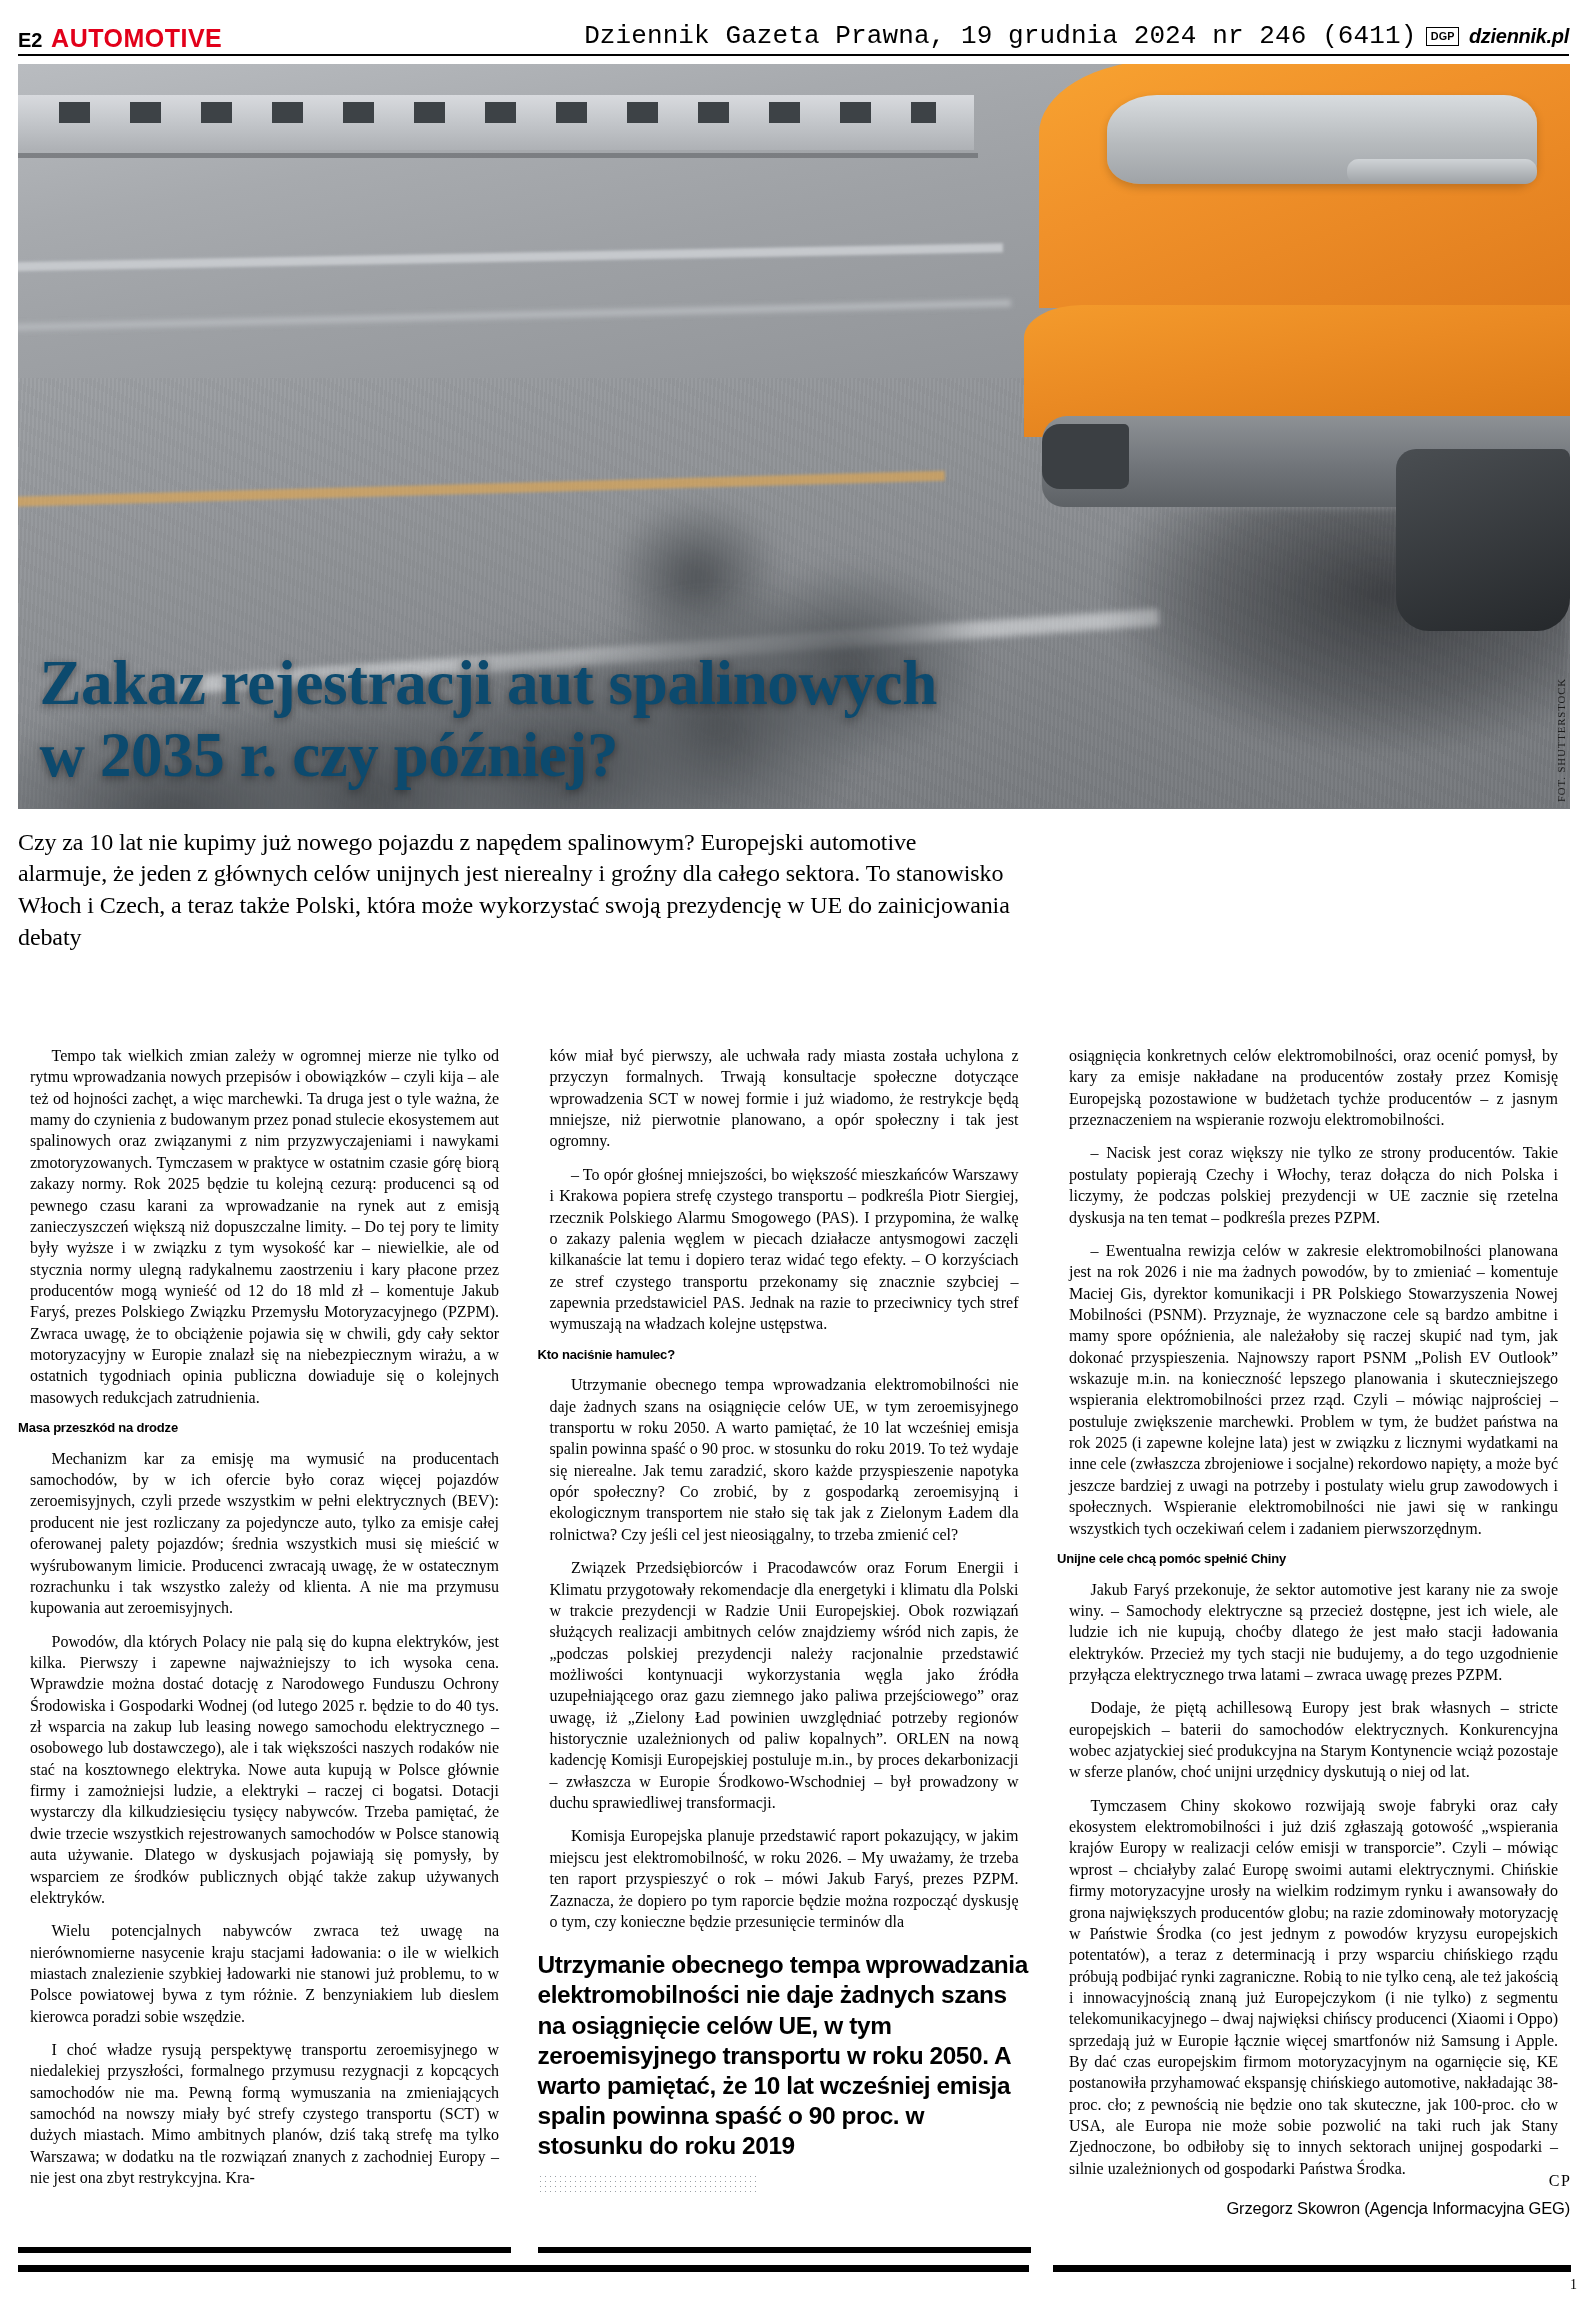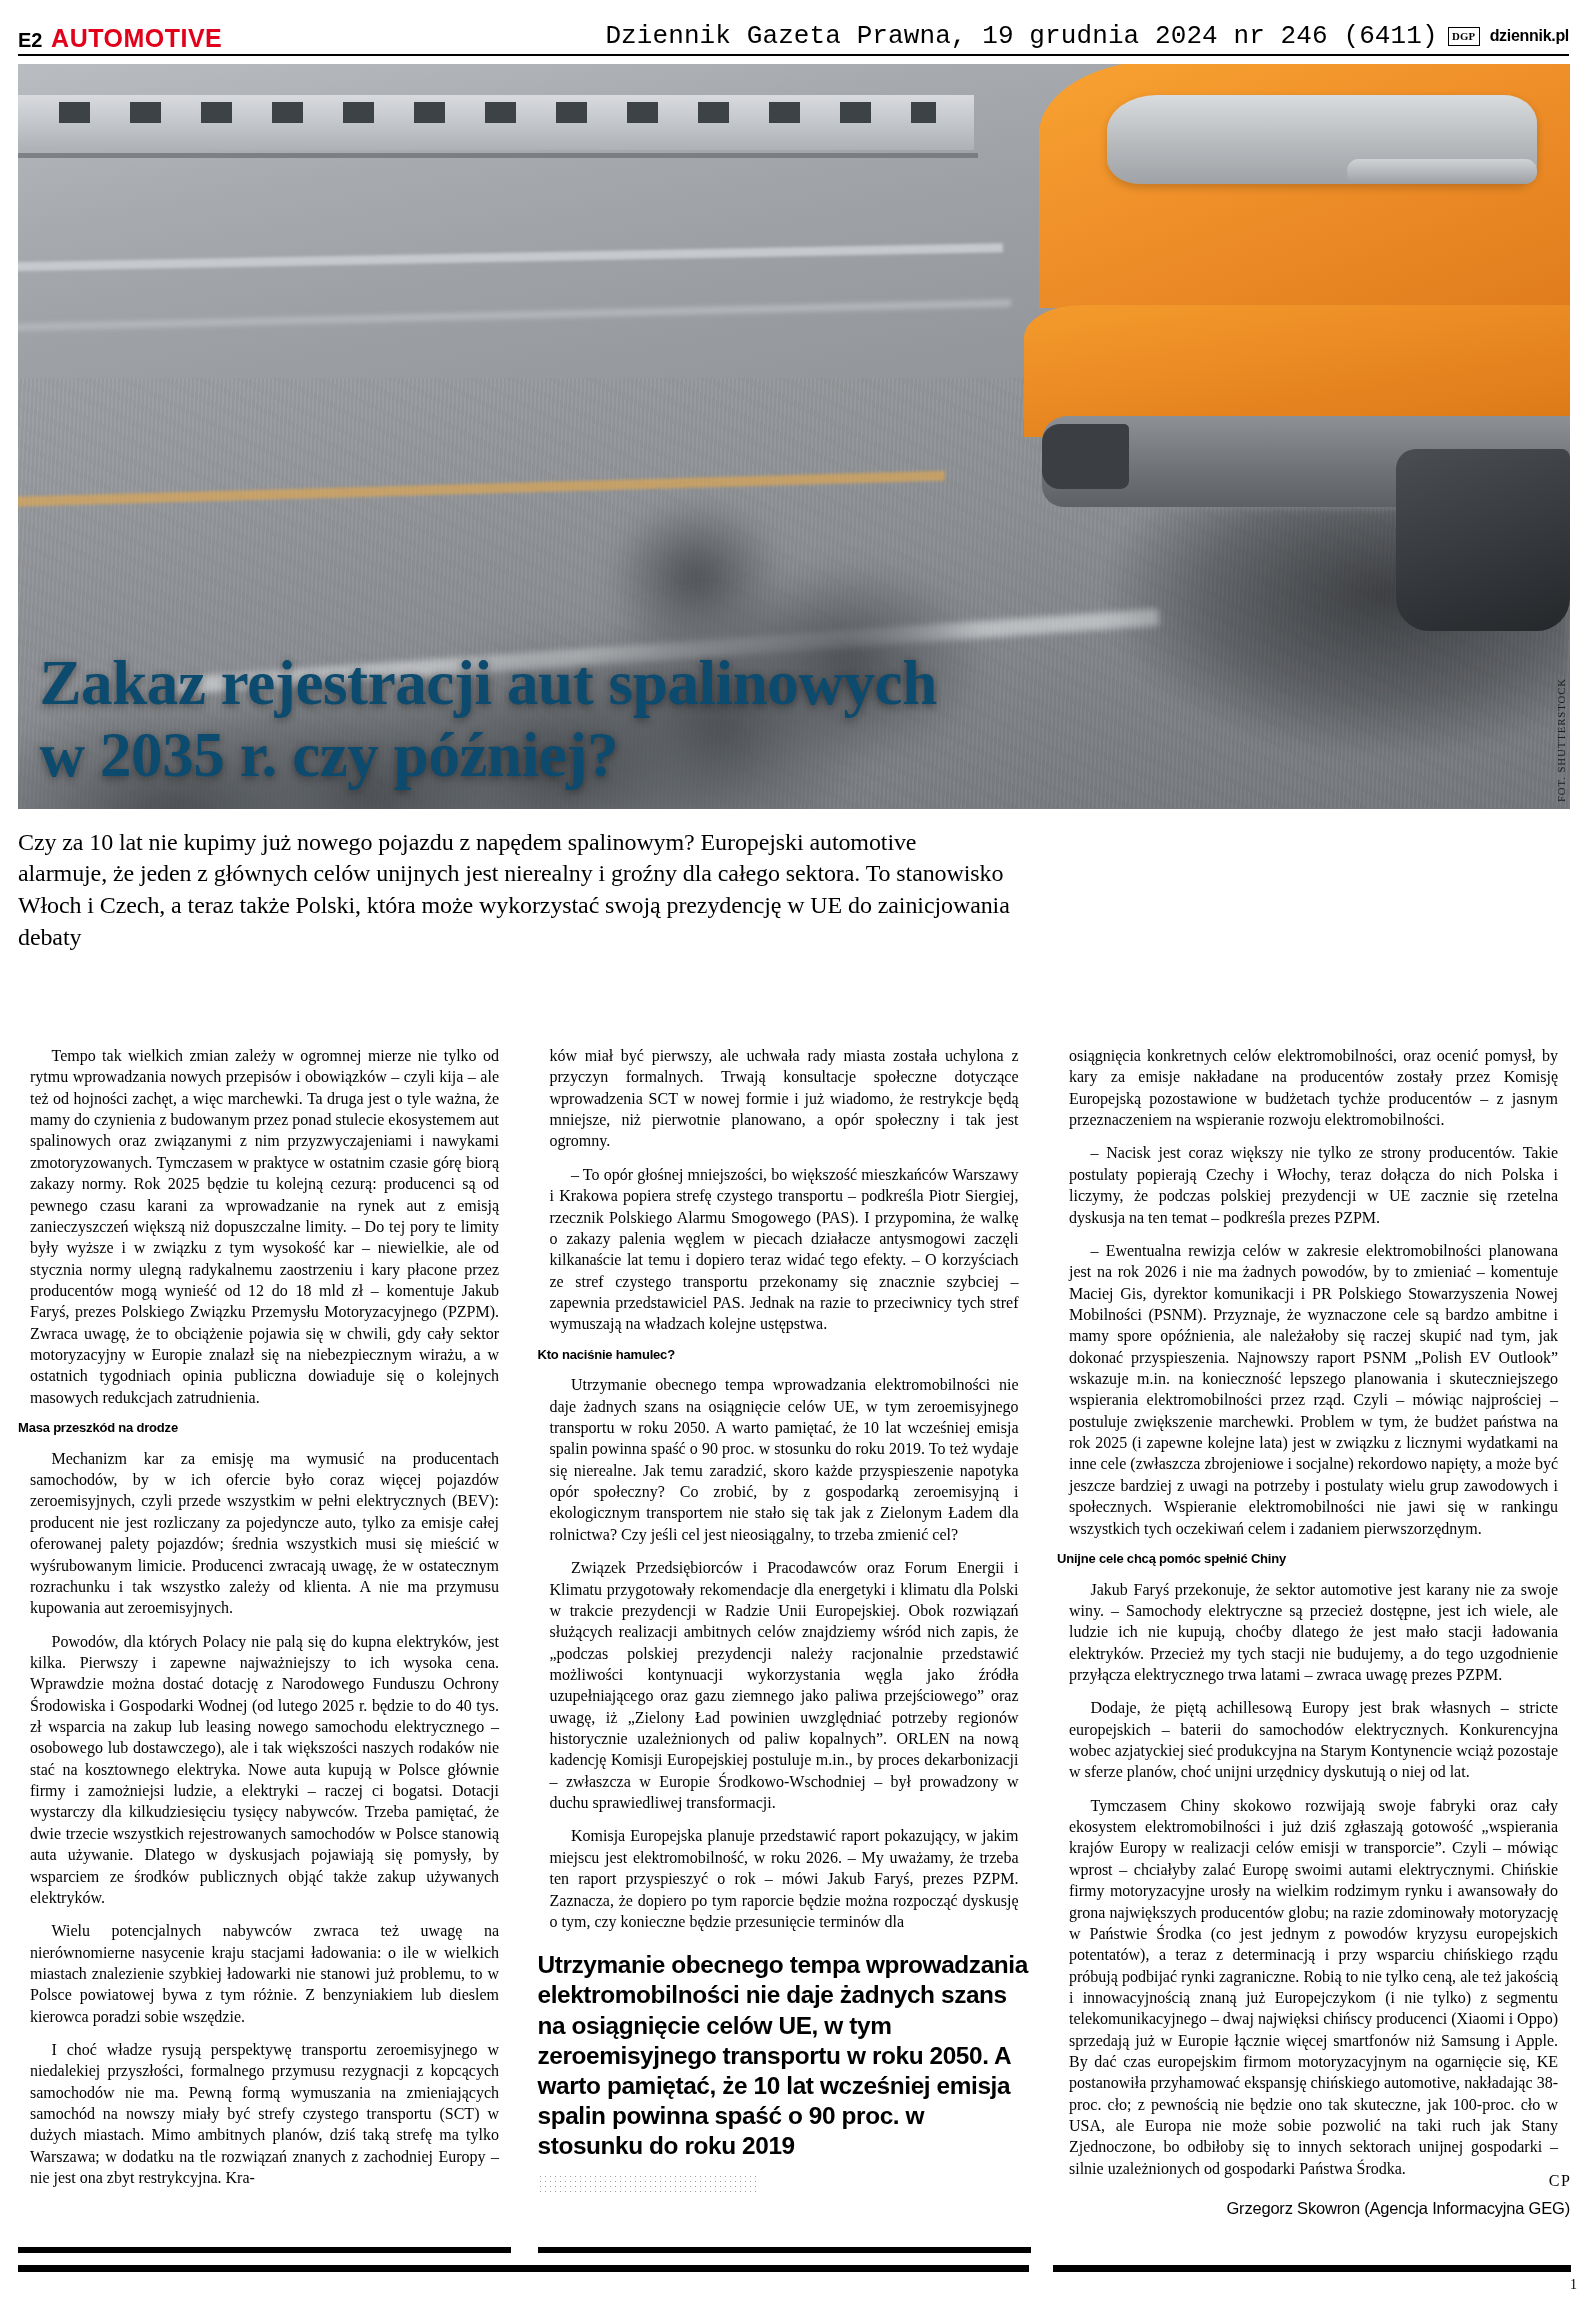--- a/index.html
+++ b/index.html
@@ -62,32 +62,33 @@
     padding-bottom: 1.7px;
   }
   .mast-issue {
     font-family: Liberation Mono, monospace;
     font-size: 26px;
     letter-spacing: 0.1px;
     white-space: nowrap;
   }
   .dgp-box {
     border: 1.2px solid #000;
-    font-family: Liberation Serif, serif;
+    font-family: Liberation Sans, sans-serif;
     font-weight: bold;
     font-size: 10.8px;
     padding: 3.3px 3.3px 2.5px 3.3px;
     line-height: 1;
     letter-spacing: 0.2px;
   }
   .mast-site {
     font-family: "Liberation Sans", sans-serif;
     font-weight: bold;
-    font-size: 16px;
+    font-size: 20px;
     letter-spacing: -0.3px;
+    font-style: italic;
   }
 
   
   .photo-wrap {
     position: relative;
     margin-top: 7.4px;
     width: 1552px;
     height: 745px;
     overflow: hidden;
   }

